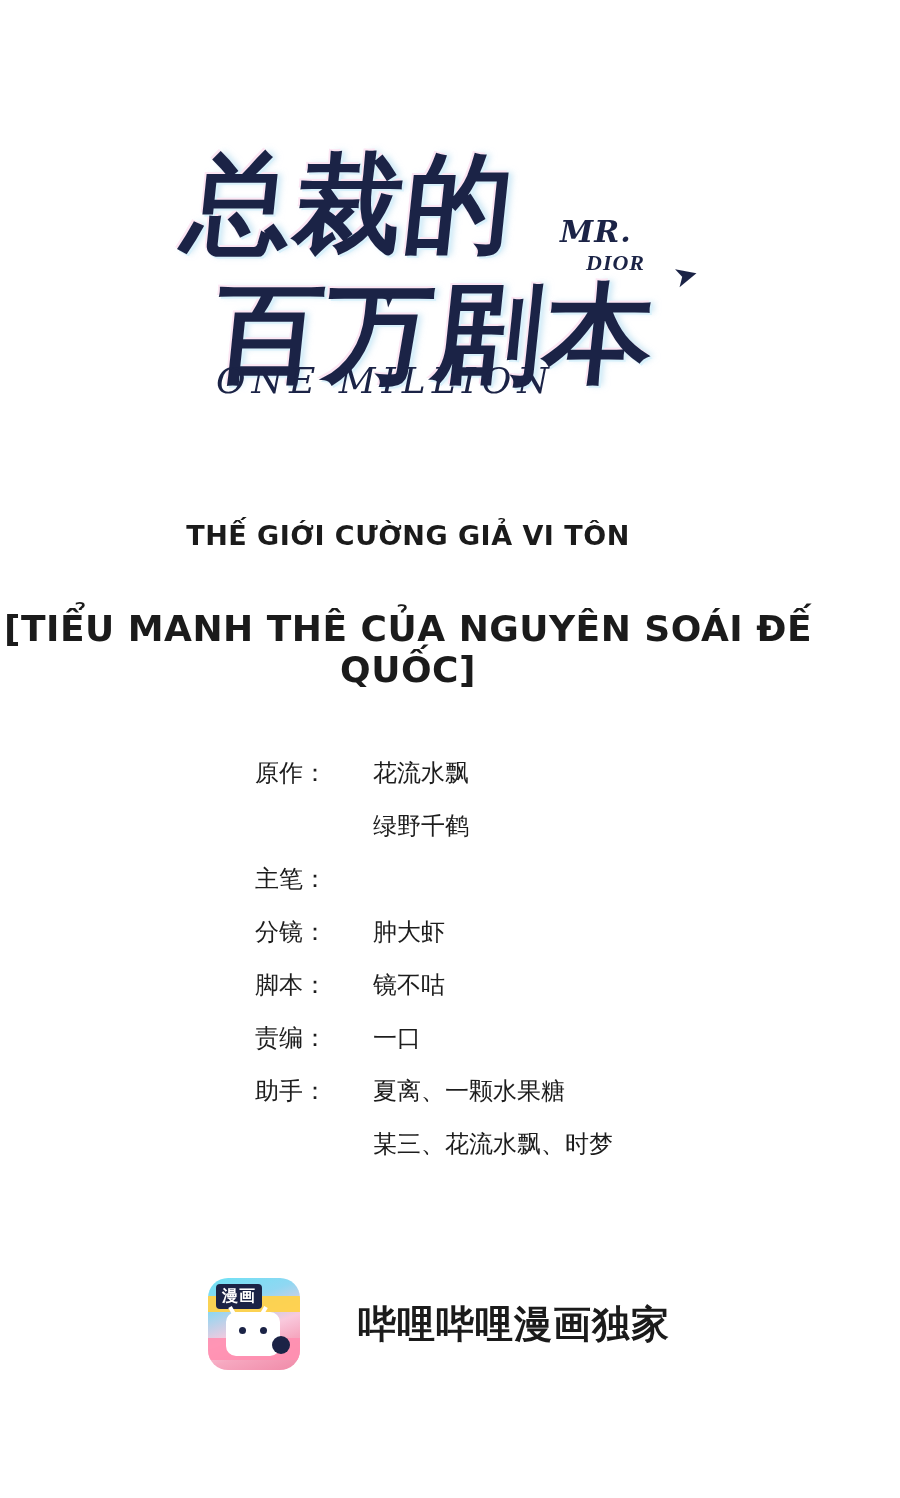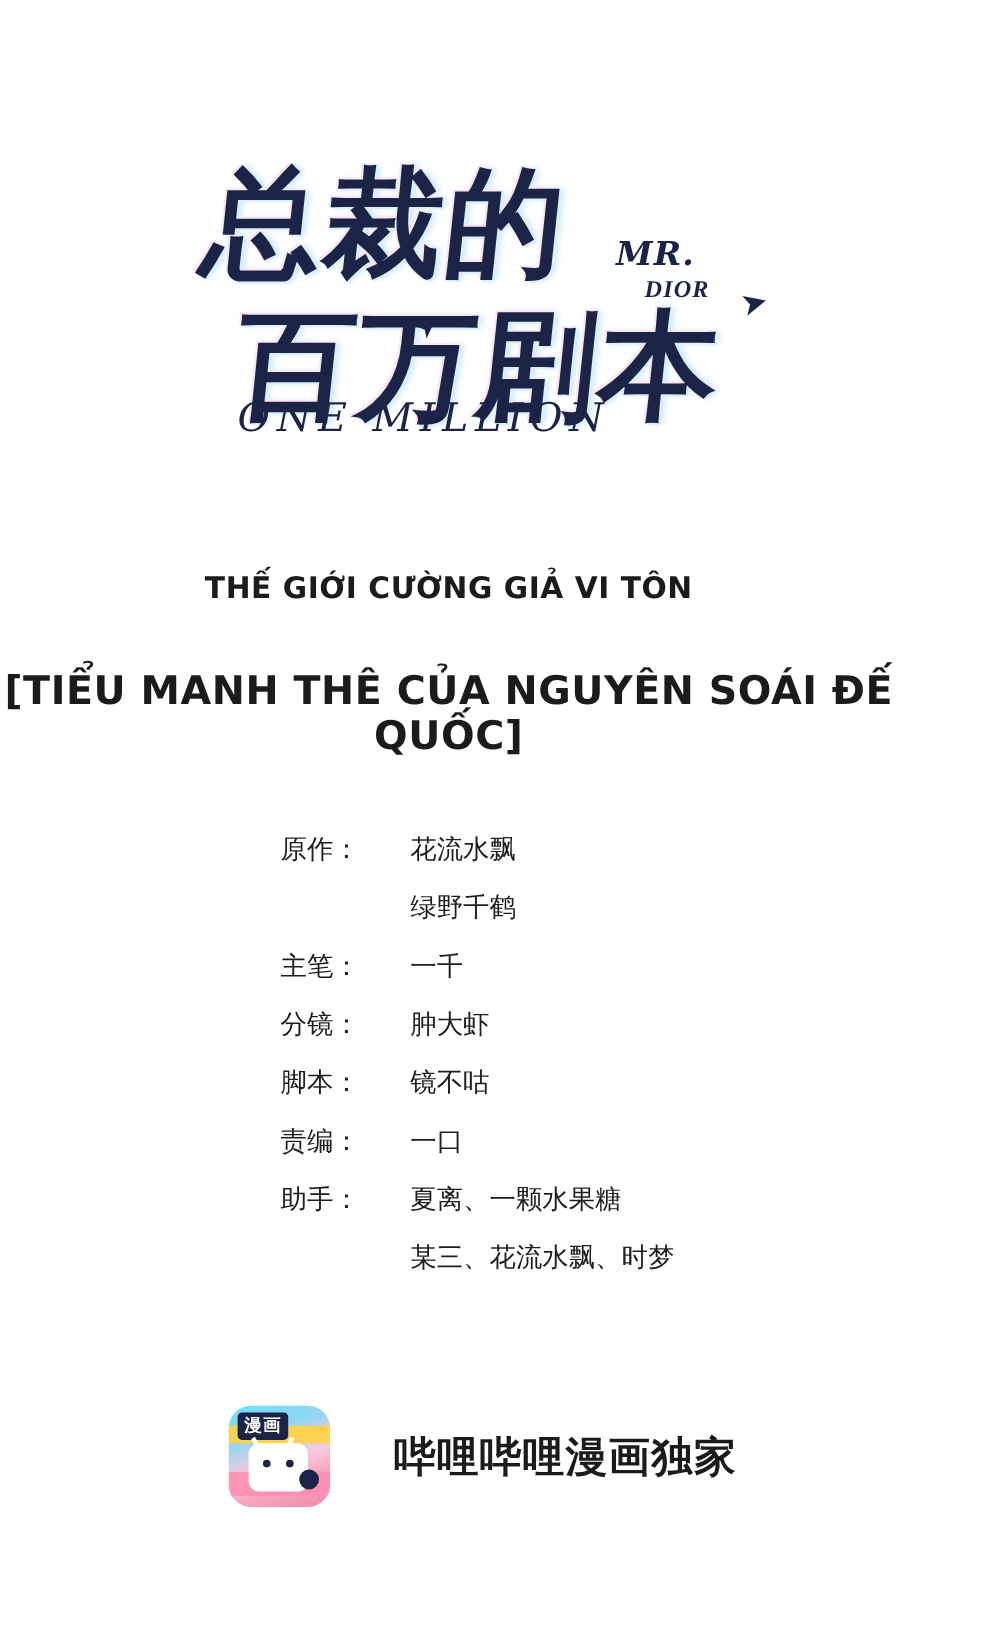--- a/index.html
+++ b/index.html
@@ -269,23 +269,20 @@
   <div class="credits">
     <div class="credit-row">
       <div class="credit-label">原作：</div>
       <div class="credit-values">
         <div class="credit-value-line">花流水飘</div>
         <div class="credit-value-line">绿野千鹤</div>
       </div>
     </div>
     <div class="credit-row">
       <div class="credit-label">主笔：</div>
-      <div class="credit-values">
-        <div class="credit-value-line">一千</div>
-      </div>
     </div>
     <div class="credit-row">
       <div class="credit-label">分镜：</div>
       <div class="credit-values">
         <div class="credit-value-line">肿大虾</div>
       </div>
     </div>
     <div class="credit-row">
       <div class="credit-label">脚本：</div>
       <div class="credit-values">

